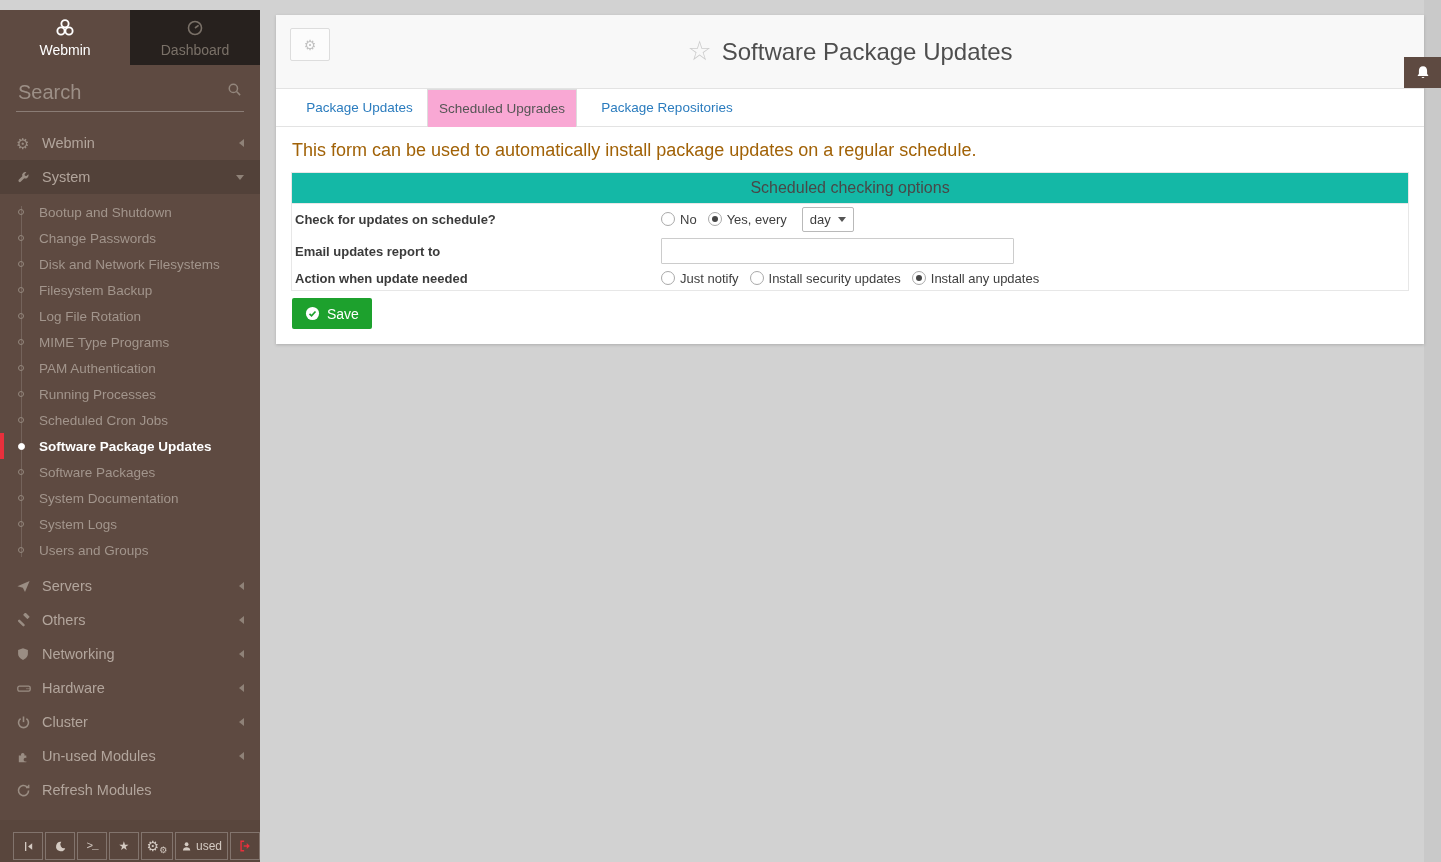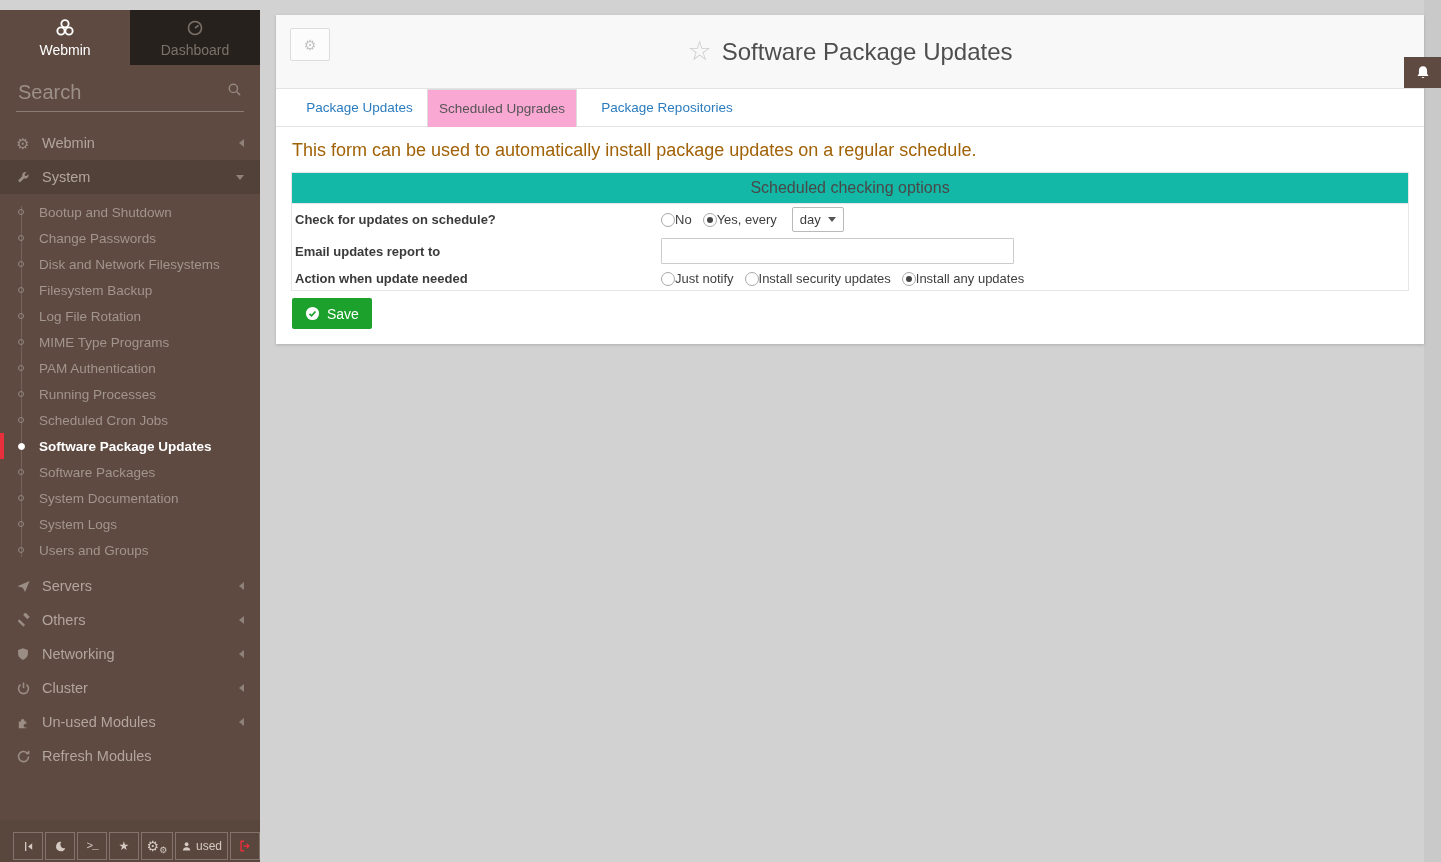--- a/index.html
+++ b/index.html
@@ -76,21 +76,21 @@
 
   .optbox { margin:0 15px; border:1px solid #e7e7e7; }
   .optbox-header { height:31px; display:flex; align-items:center; justify-content:center; background:#14b8a6;
                    border-bottom:1px solid #e7e7e7; font-size:16px; color:#484848; }
   .frow { display:flex; align-items:center; padding-left:3px; }
   .frow.r1 { height:31px; }
   .frow.r2 { height:32px; }
   .frow.r3 { height:23px; }
   .flabel { width:366px; font-size:13px; font-weight:bold; color:#3b3b3b; }
   .fctrl { display:flex; align-items:center; font-size:13px; color:#3e3e3e; }
-  .radio-opt { display:inline-flex; align-items:flex-end; margin-right:11px; cursor:pointer; }
+  .radio-opt { display:inline-flex; align-items:flex-start; gap:5px; margin-right:11px; cursor:pointer; }
   .radio { width:14px; height:14px; border:1px solid #a9a9a9; border-radius:50%; background:#ffffff; position:relative; flex:none; }
   .radio.checked::after { content:""; position:absolute; left:3px; top:3px; right:3px; bottom:3px; border-radius:50%; background:#454545; }
   .select { margin-left:4px; width:52px; height:25px; border:1px solid #b9b9b9; border-radius:2px; background:#ffffff;
             display:flex; align-items:center; padding:0 7px; font-size:13px; color:#3e3e3e; cursor:pointer; }
   .select .sel-caret { margin-left:auto; width:0; height:0; border-left:4px solid transparent;
                        border-right:4px solid transparent; border-top:5px solid #555555; }
   .text-input { width:353px; height:26px; border:1px solid #cccccc; border-radius:1px; padding:0 6px;
                 font-size:13px; color:#3e3e3e; outline:none; font-family:"Liberation Sans",sans-serif; }
 
   .save-row { padding:7px 16px 15px; }
@@ -243,20 +243,31 @@
     <div class="nav-item">
       <span class="nicon">
         <svg width="14" height="14" viewBox="0 0 16 16" fill="#9a8d83">
           <path d="M8 1.4 13.6 3.3V8c0 3.5-3.5 5.8-5.6 6.8C5.9 13.8 2.4 11.5 2.4 8V3.3Z"></path>
         </svg>
       </span>
       <span>Networking</span>
       <span class="caret-left"></span>
     </div>
 
+    <div class="nav-item">
+      <span class="nicon">
+        <svg width="16" height="16" viewBox="0 0 16 16" fill="none" stroke="#9a8d83" stroke-width="1.3">
+          <rect x="1.8" y="6.2" width="12.4" height="5" rx="1.6"></rect>
+          <circle cx="11" cy="8.7" r="0.6" fill="#9a8d83" stroke="none"></circle>
+            <circle cx="13" cy="8.7" r="0.6" fill="#9a8d83" stroke="none"></circle>
+        </svg>
+      </span>
+      <span>Hardware</span>
+      <span class="caret-left"></span>
+    </div>
 
     <div class="nav-item">
       <span class="nicon">
         <svg width="15" height="15" viewBox="0 0 16 16" fill="none" stroke="#9a8d83" stroke-width="1.7">
           <path d="M8 1.6v6"></path>
             <path d="M4.9 3.9a5.3 5.3 0 1 0 6.2 0"></path>
         </svg>
       </span>
       <span>Cluster</span>
       <span class="caret-left"></span>

